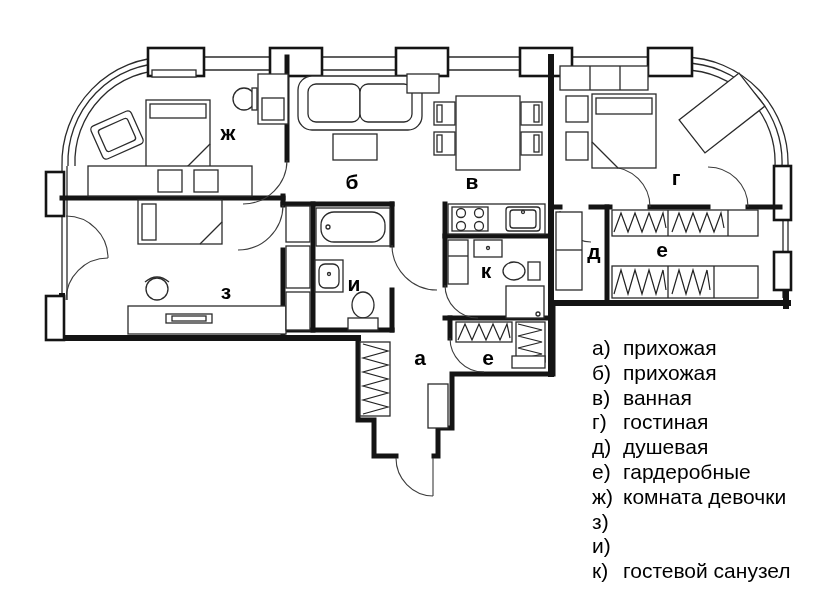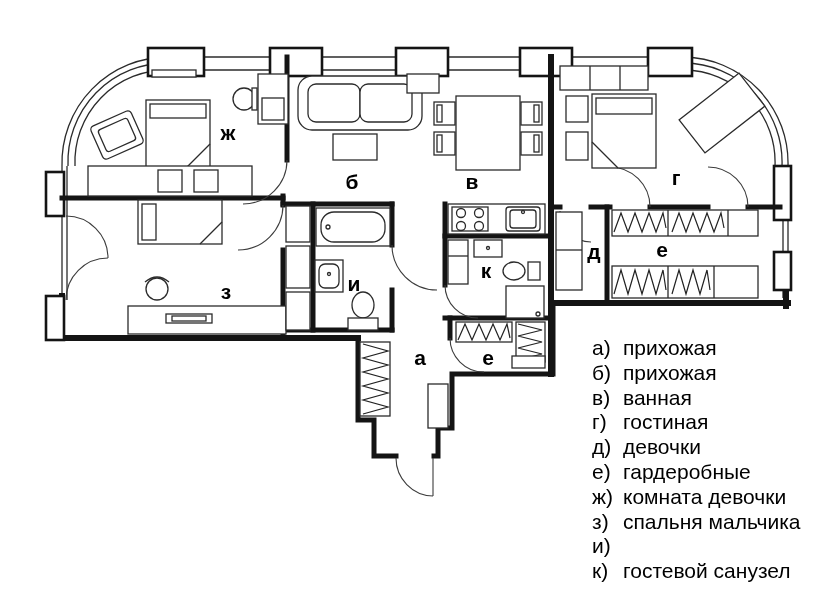--- a/index.html
+++ b/index.html
@@ -307,33 +307,32 @@
   <div class="legend-row">
         <span class="legend-key">в)</span>
         <span class="legend-name">ванная</span>
       </div>
   <div class="legend-row">
         <span class="legend-key">г)</span>
         <span class="legend-name">гостиная</span>
       </div>
   <div class="legend-row">
         <span class="legend-key">д)</span>
-        <span class="legend-name">девочки</span>
+        <span class="legend-name">душевая</span>
       </div>
   <div class="legend-row">
         <span class="legend-key">е)</span>
         <span class="legend-name">гардеробные</span>
       </div>
   <div class="legend-row">
         <span class="legend-key">ж)</span>
         <span class="legend-name">комната девочки</span>
       </div>
   <div class="legend-row">
         <span class="legend-key">з)</span>
-        <span class="legend-name">спальня мальчика</span>
       </div>
   <div class="legend-row">
         <span class="legend-key">и)</span>
       </div>
   <div class="legend-row">
         <span class="legend-key">к)</span>
         <span class="legend-name">гостевой санузел</span>
       </div>
 </div>
 

